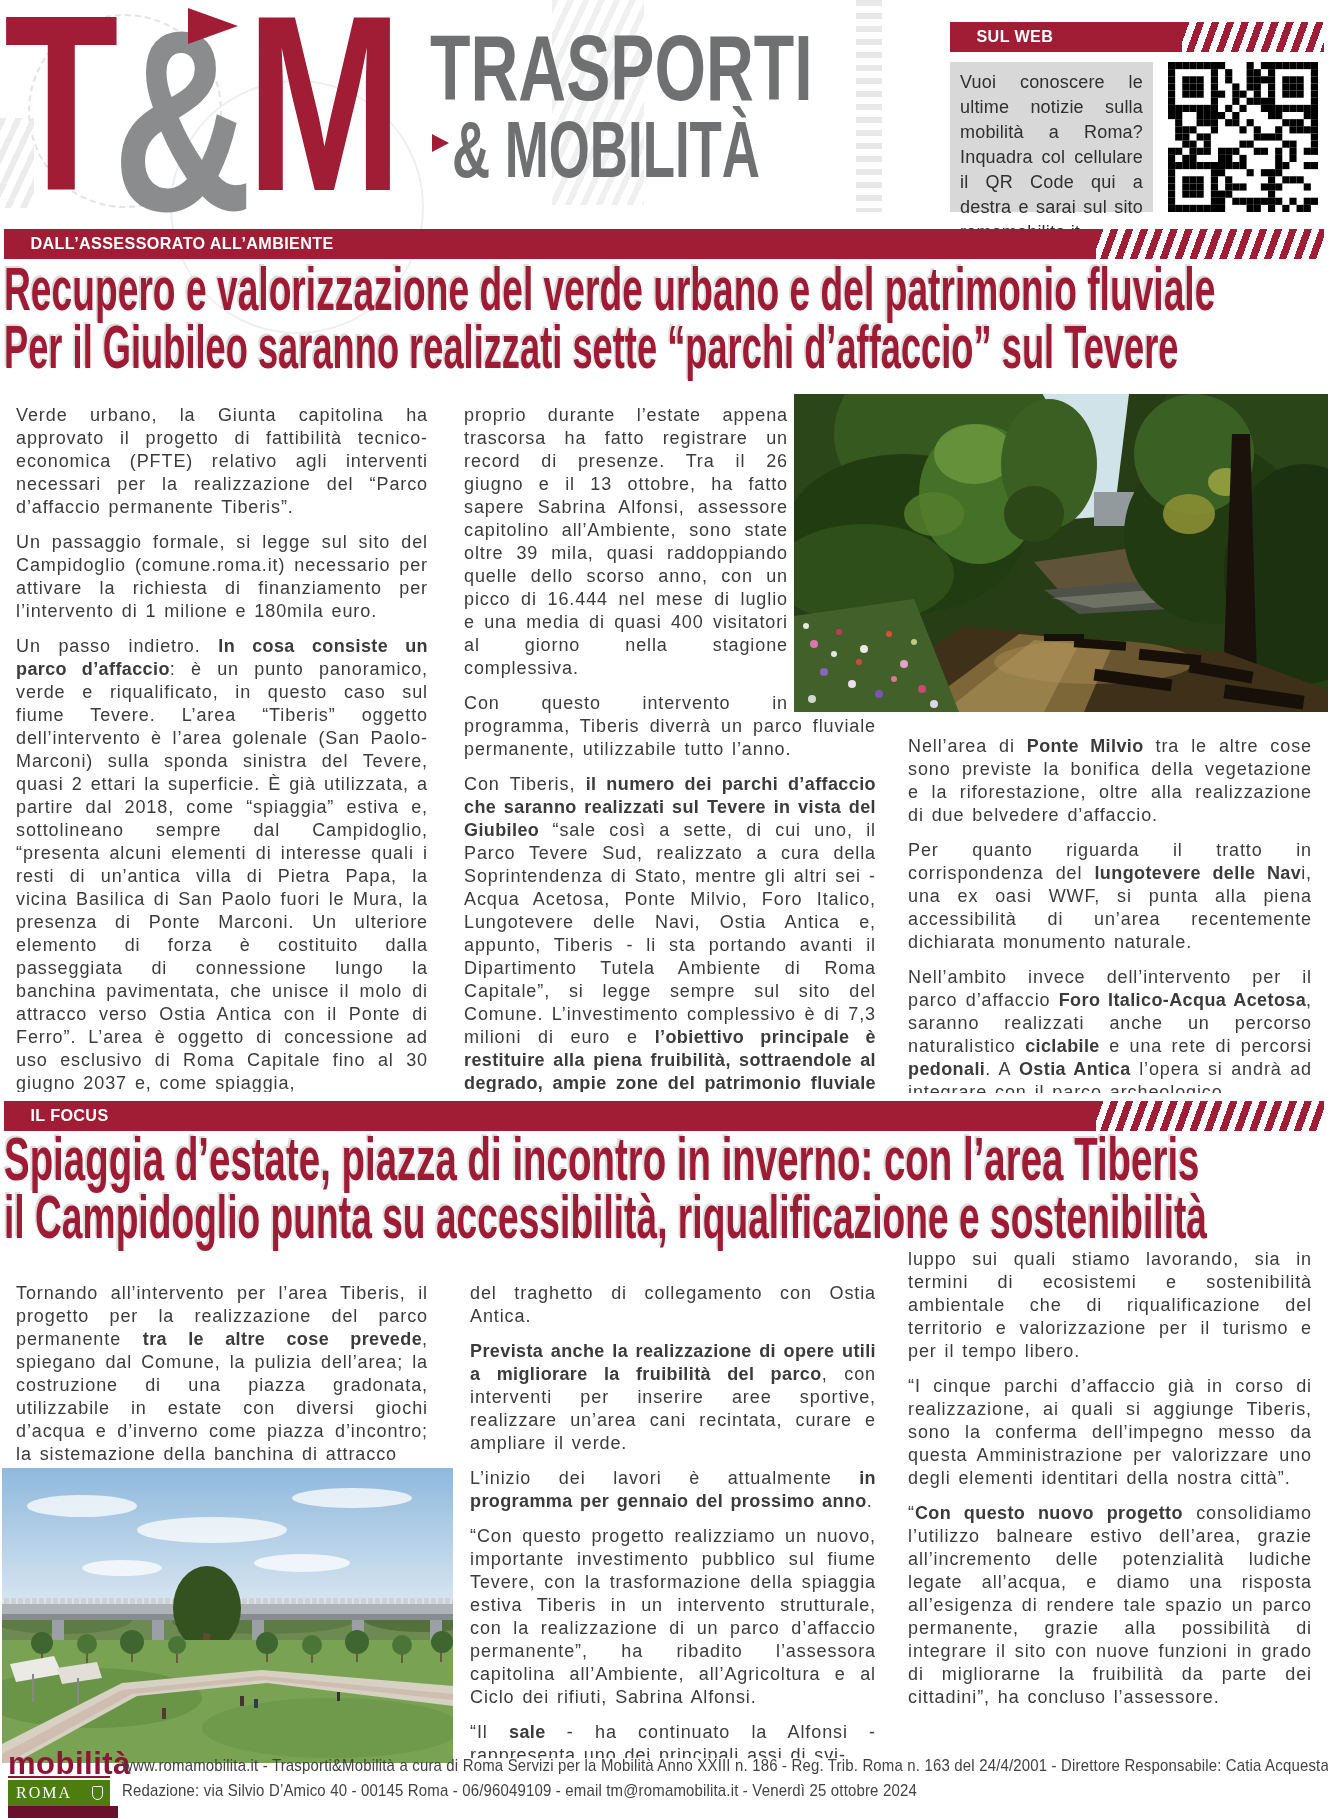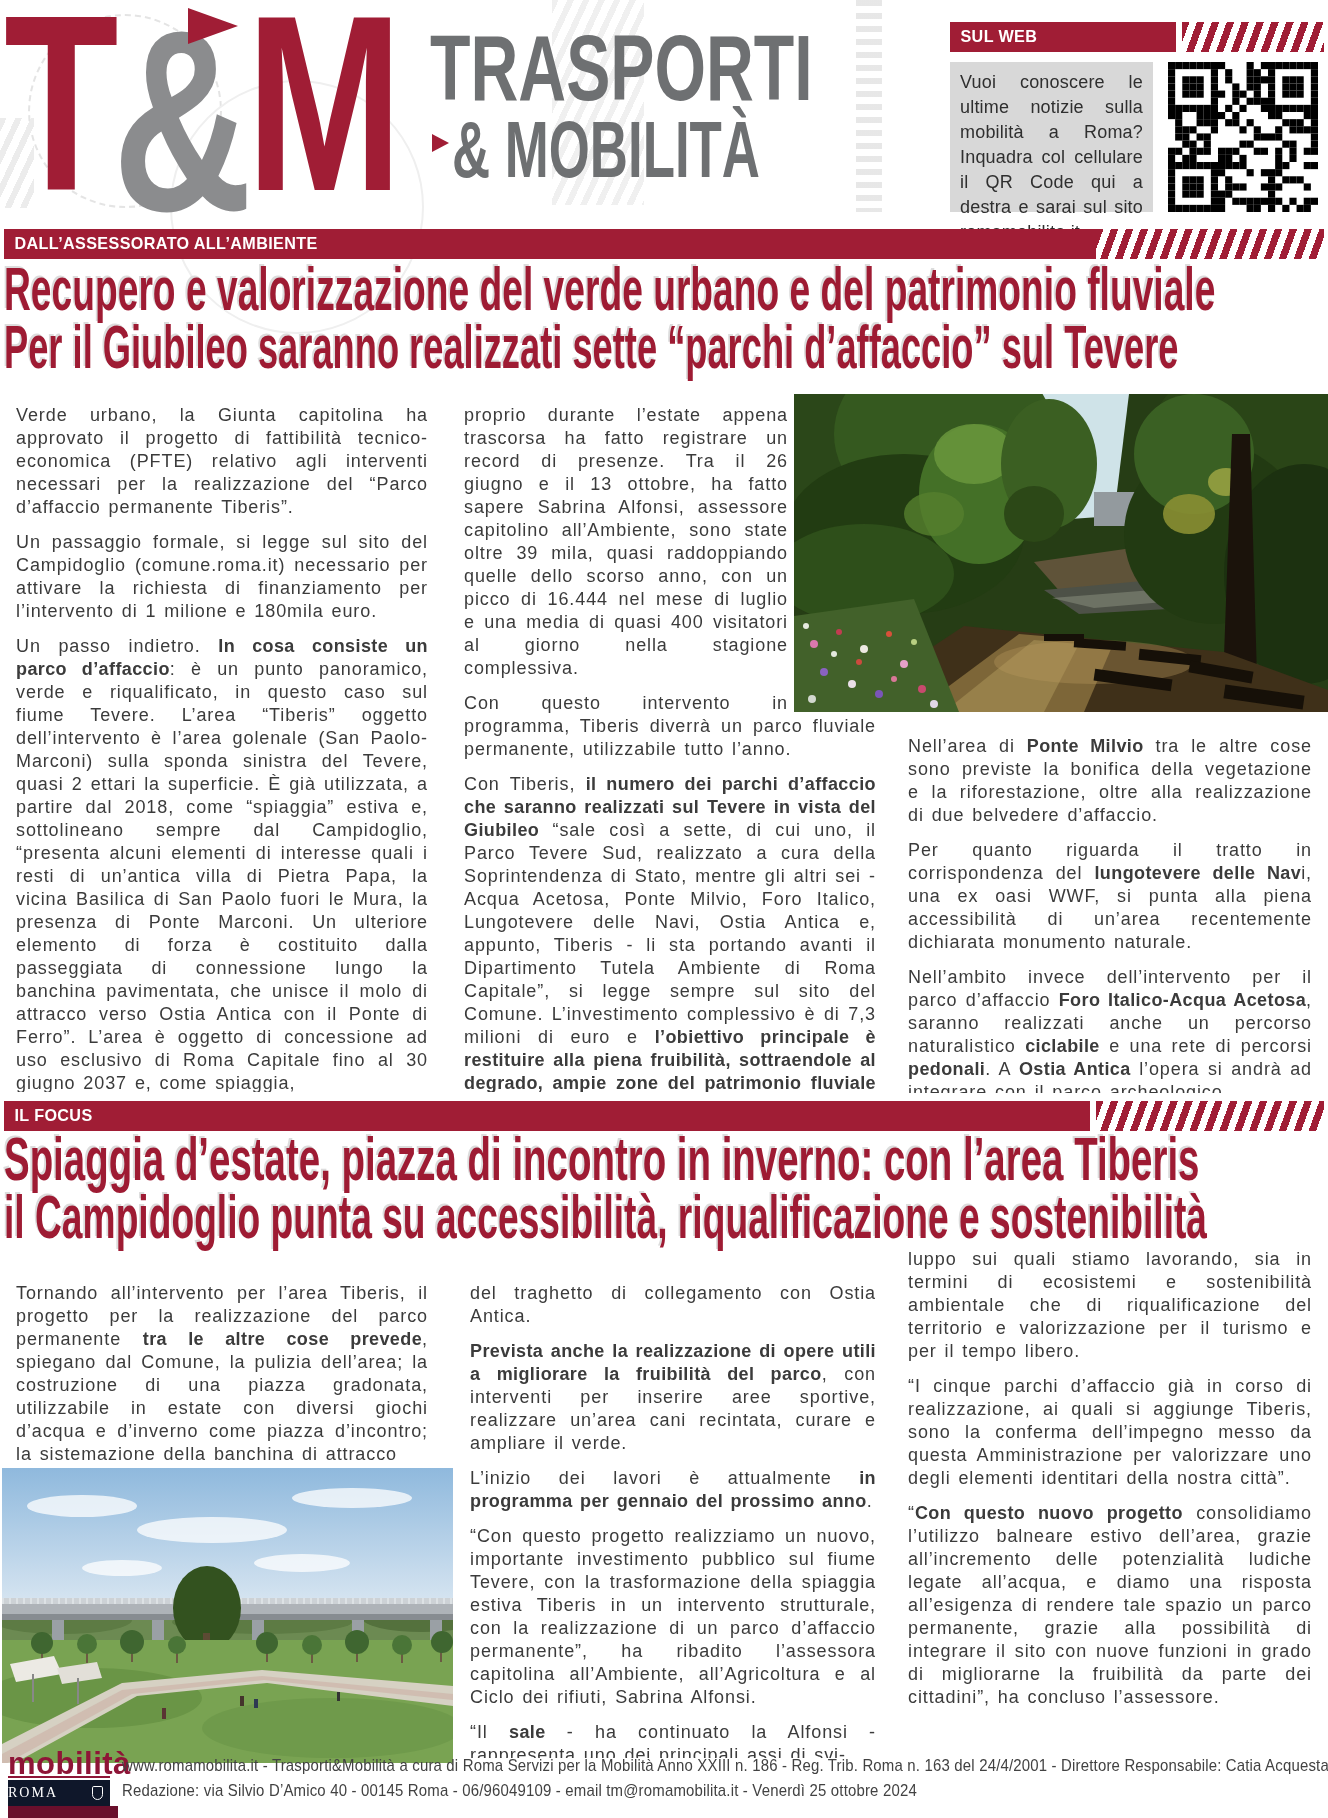--- a/index.html
+++ b/index.html
@@ -14,41 +14,41 @@
            white-space:nowrap;font-weight:700;line-height:1;letter-spacing:-8px;}
   #tm-logo .t,#tm-logo .m{font-size:250px;color:#a01d35;}
   #tm-logo .amp{font-size:258px;color:#8b8c8e;position:relative;top:20px;}
   .tri{width:0;height:0;position:absolute;}
   #logo-arrow{left:188px;top:8px;border-top:18px solid transparent;border-bottom:18px solid transparent;border-left:50px solid #a01d35;}
   #mast-arrow{left:432px;top:134px;border-top:9px solid transparent;border-bottom:9px solid transparent;border-left:17px solid #a01d35;}
   .mast{position:absolute;color:#6e7072;font-weight:700;white-space:nowrap;transform-origin:0 0;line-height:1;}
   #mast1{left:430px;top:22px;font-size:92px;transform:scaleX(.72);}
   #mast2{left:452px;top:110px;font-size:80px;transform:scaleX(.66);}
   
-  .redbar{position:absolute;background:#a01d35;height:30px;}
+  .redbar{position:absolute;background:#a01d35;height:30px;padding-left:16px;}
   .stripes{position:absolute;height:30px;background:repeating-linear-gradient(110deg,#a01d35 0 7px,#fff 7px 14px);}
   .kicker{color:#fff;font-weight:700;font-size:17px;line-height:30px;padding-left:11px;
           display:inline-block;transform:scaleX(.95);transform-origin:0 0;white-space:nowrap;letter-spacing:.4px;}
   #sulweb-box{position:absolute;left:950px;top:62px;width:183px;height:134px;background:#d8d8d8;
               padding:8px 10px;font-size:18px;line-height:25px;text-align:justify;color:#2f2f2f;letter-spacing:.2px;}
   #qr{position:absolute;left:1168px;top:62px;width:150px;height:150px;background:#fff;}
   
   .headline{position:absolute;left:4px;font-weight:700;color:#9e1b33;font-size:62px;line-height:58px;
             white-space:nowrap;transform-origin:0 0;text-shadow:-3px -2px 0 #dcdcdc;letter-spacing:0;}
   
   .col{position:absolute;font-size:18px;line-height:23px;letter-spacing:.9px;word-spacing:2px;
        text-align:justify;overflow:hidden;hyphens:auto;-webkit-hyphens:auto;}
   .col p{margin:12px;}
   .b{font-weight:700;letter-spacing:.4px;}
   .photo{position:absolute;display:block;}
   
   #foot-logo-name{position:absolute;left:8px;top:1746px;font-size:31px;font-weight:700;color:#8e1537;letter-spacing:.5px;}
   #foot-logo-rule{position:absolute;left:8px;top:1776px;width:102px;height:2px;background:#8e1537;}
-  #foot-roma{position:absolute;left:8px;top:1780px;width:102px;height:26px;background:#0f172a;color:#fff;
-             font-family:"Liberation Serif",serif;font-size:14px;letter-spacing:2px;line-height:26px;box-sizing:border-box;}
+  #foot-roma{position:absolute;left:8px;top:1780px;width:102px;height:26px;background:#4d7c0f;color:#fff;
+             font-family:"Liberation Serif",serif;font-size:16px;letter-spacing:2px;line-height:26px;padding-left:8px;box-sizing:border-box;}
   #foot-shield{position:absolute;right:7px;top:6px;width:9px;height:12px;border:1.5px solid #fff;border-radius:2px 2px 6px 6px;}
   #foot-ribbon{position:absolute;left:8px;top:1806px;width:110px;height:44px;background:#6a0f2c;
                clip-path:polygon(0 0,100% 0,100% 28%,22% 100%,0 52%);}
   .footline{position:absolute;left:122px;white-space:nowrap;font-size:17px;color:#424242;
             transform:scaleX(.88);transform-origin:0 0;letter-spacing:.2px;}
 </style>
 </head>
 <body>
 
 <div id="page">

